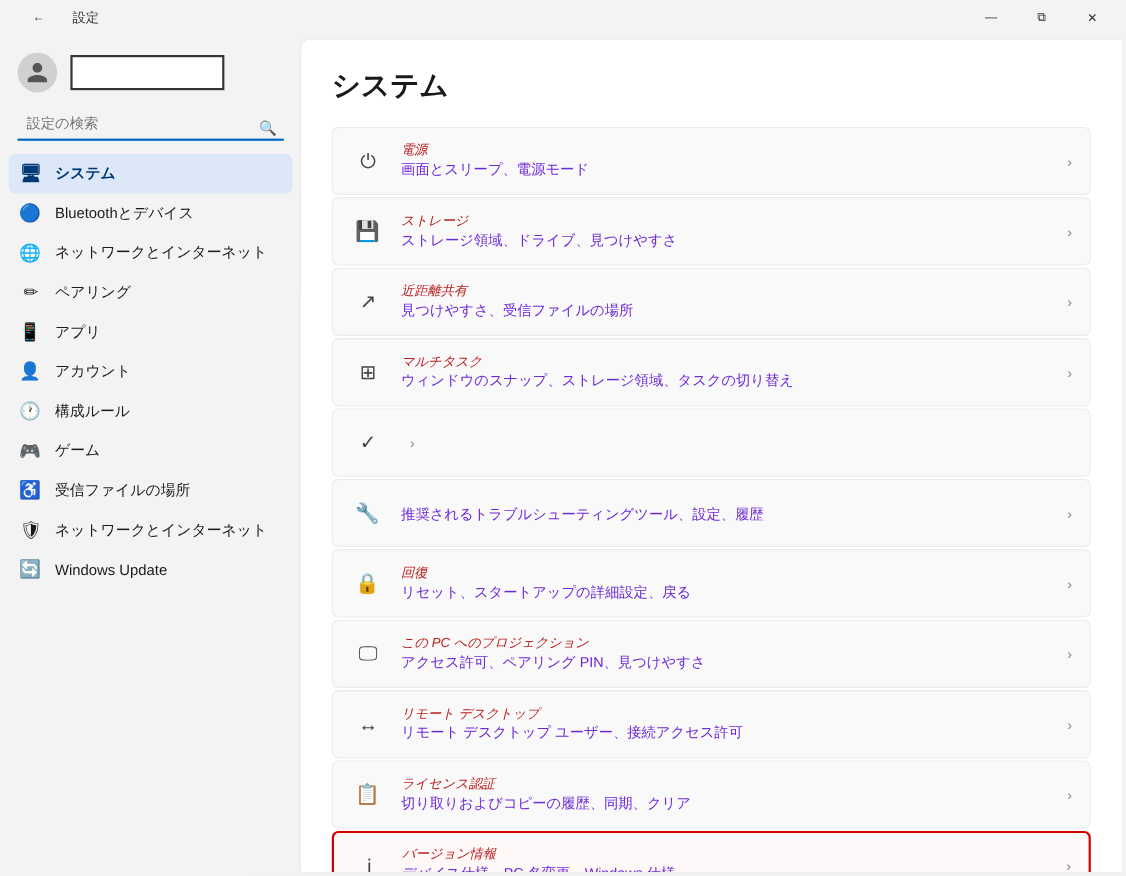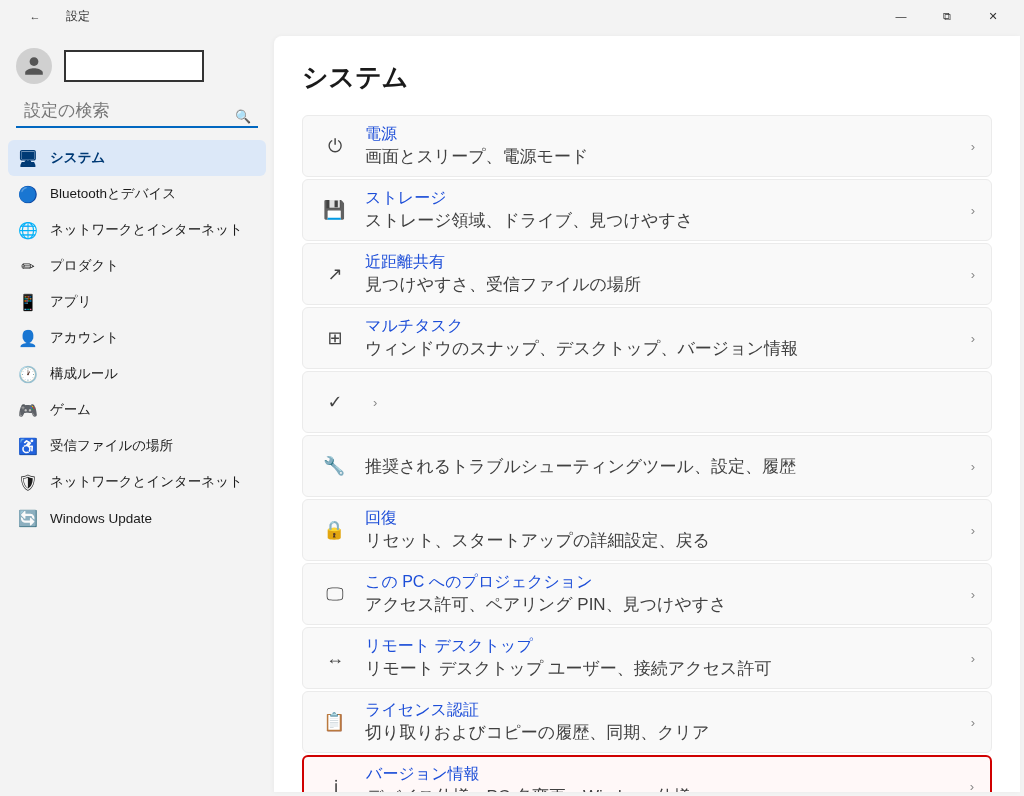--- a/index.html
+++ b/index.html
@@ -99,21 +99,21 @@
       padding: 0 16px 8px 16px;
       position: relative;
     }
     .search-input {
       width: 100%;
       height: 32px;
       border: none;
       border-bottom: 2px solid #0067c0;
       background: transparent;
       padding: 0 28px 0 8px;
-      font-size: 17px;
+      font-size: 13px;
       color: #333;
       outline: none;
     }
     .search-icon-container {
       position: absolute;
       right: 22px;
       top: 50%;
       transform: translateY(-50%);
       color: #666;
       font-size: 13px;
@@ -204,29 +204,30 @@
     }
 
     .settings-item-text {
       flex: 1;
       display: flex;
       flex-direction: column;
       justify-content: center;
     }
 
     .settings-item-title {
-      font-size: 16px;
+      font-size: 12px;
       font-weight: 500;
-      color: #1d4ed8;
+      color: #b91c1c;
       line-height: 1.3;
+      font-style: italic;
     }
 
     .settings-item-subtitle {
-      font-size: 17px;
-      color: #404040;
+      font-size: 13px;
+      color: #6d28d9;
       line-height: 1.3;
       margin-top: 2px;
     }
 
     .settings-item-chevron {
       font-size: 13px;
       color: #888;
       margin-left: 8px;
     }
 
@@ -276,21 +277,21 @@
         <div class="nav-item">
     <span class="nav-icon">🔵</span>
     <span>Bluetoothとデバイス</span>
   </div>
         <div class="nav-item">
     <span class="nav-icon">🌐</span>
     <span>ネットワークとインターネット</span>
   </div>
         <div class="nav-item">
     <span class="nav-icon">✏</span>
-    <span>プロダクト</span>
+    <span>ペアリング</span>
   </div>
         <div class="nav-item">
     <span class="nav-icon">📱</span>
     <span>アプリ</span>
   </div>
         <div class="nav-item">
     <span class="nav-icon">👤</span>
     <span>アカウント</span>
   </div>
         <div class="nav-item">
@@ -341,21 +342,21 @@
     <div class="settings-item-text">
       <span class="settings-item-title">近距離共有</span>
       <span class="settings-item-subtitle">見つけやすさ、受信ファイルの場所</span>
     </div>
     <span class="settings-item-chevron">›</span>
   </div>
         <div class="settings-item">
     <div class="settings-item-icon">⊞</div>
     <div class="settings-item-text">
       <span class="settings-item-title">マルチタスク</span>
-      <span class="settings-item-subtitle">ウィンドウのスナップ、デスクトップ、バージョン情報</span>
+      <span class="settings-item-subtitle">ウィンドウのスナップ、ストレージ領域、タスクの切り替え</span>
     </div>
     <span class="settings-item-chevron">›</span>
   </div>
         <div class="settings-item">
     <div class="settings-item-icon">✓</div>
     <span class="settings-item-chevron">›</span>
   </div>
         <div class="settings-item">
     <div class="settings-item-icon">🔧</div>
     <div class="settings-item-text">

